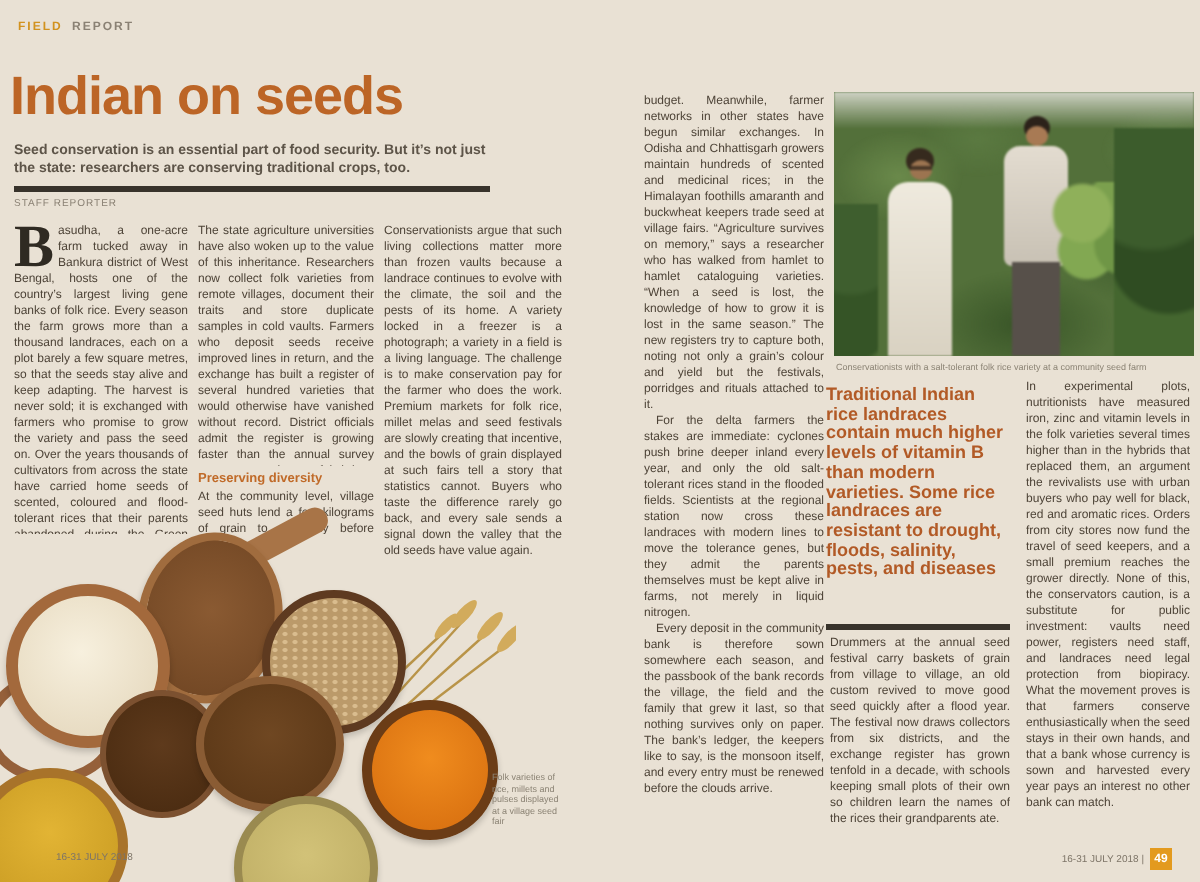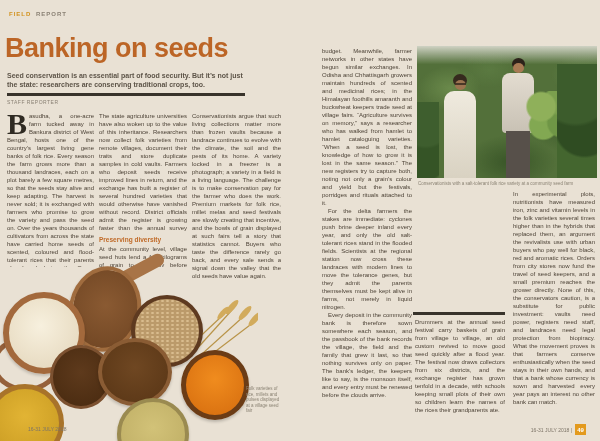--- a/index.html
+++ b/index.html
@@ -145,21 +145,21 @@
 </style>
 </head>
 <body>
 
 <div class="spread">
 
   <div class="tag">
     <span class="tag-hl">FIELD</span>
     <span class="tag-rest">REPORT</span>
   </div>
-  <h1 class="title">Banking on seeds</h1>
+  <h1 class="title">Indian on seeds</h1>
   <div class="subtitle">
     <div>Seed conservation is an essential part of food security. But it’s not just</div>
     <div>the state: researchers are conserving traditional crops, too.</div>
   </div>
   <div class="title-rule"></div>
   <div class="byline">STAFF REPORTER</div>
 
   <div class="body-col col1">
     <span class="dropcap">B</span><span>asudha, a one-acre farm tucked away in Bankura district of West Bengal, hosts one of the country’s largest living gene banks of folk rice. Every season the farm grows more than a thousand landraces, each on a plot barely a few square metres, so that the seeds stay alive and keep adapting. The harvest is never sold; it is exchanged with farmers who promise to grow the variety and pass the seed on. Over the years thousands of cultivators from across the state have carried home seeds of scented, coloured and flood-tolerant rices that their parents abandoned during the Green Revolution. What began as one man’s obsession has quietly become a movement for seed sovereignty in the region, and its passbooks record villages, fields and families rather than money.</span>
   </div>
@@ -213,20 +213,21 @@
       <div class="man hair2"></div>
       <div class="man face2"></div>
       <div class="man shirt2"></div>
       <div class="man pants2"></div>
       <div class="man plant"></div>
       <div class="man foliage-right"></div>
     </div>
   </div>
   <div class="caption field-caption">Conservationists with a salt-tolerant folk rice variety at a community seed farm</div>
 
+  <div class="pullquote">Traditional Indian rice landraces contain much higher levels of vitamin B than modern varieties. Some rice landraces are resistant to drought, floods, salinity, pests, and diseases</div>
   <div class="pq-rule"></div>
 
   <div class="body-col rcol2b">Drummers at the annual seed festival carry baskets of grain from village to village, an old custom revived to move good seed quickly after a flood year. The festival now draws collectors from six districts, and the exchange register has grown tenfold in a decade, with schools keeping small plots of their own so children learn the names of the rices their grandparents ate.</div>
   <div class="body-col rcol3">In experimental plots, nutritionists have measured iron, zinc and vitamin levels in the folk varieties several times higher than in the hybrids that replaced them, an argument the revivalists use with urban buyers who pay well for black, red and aromatic rices. Orders from city stores now fund the travel of seed keepers, and a small premium reaches the grower directly. None of this, the conservators caution, is a substitute for public investment: vaults need power, registers need staff, and landraces need legal protection from biopiracy. What the movement proves is that farmers conserve enthusiastically when the seed stays in their own hands, and that a bank whose currency is sown and harvested every year pays an interest no other bank can match.</div>
 
   <div class="footer-left">16-31 JULY 2018</div>
   <div class="footer-right">
     <span>16-31 JULY 2018 |</span>
     <span class="pagebox">49</span>
   </div>

